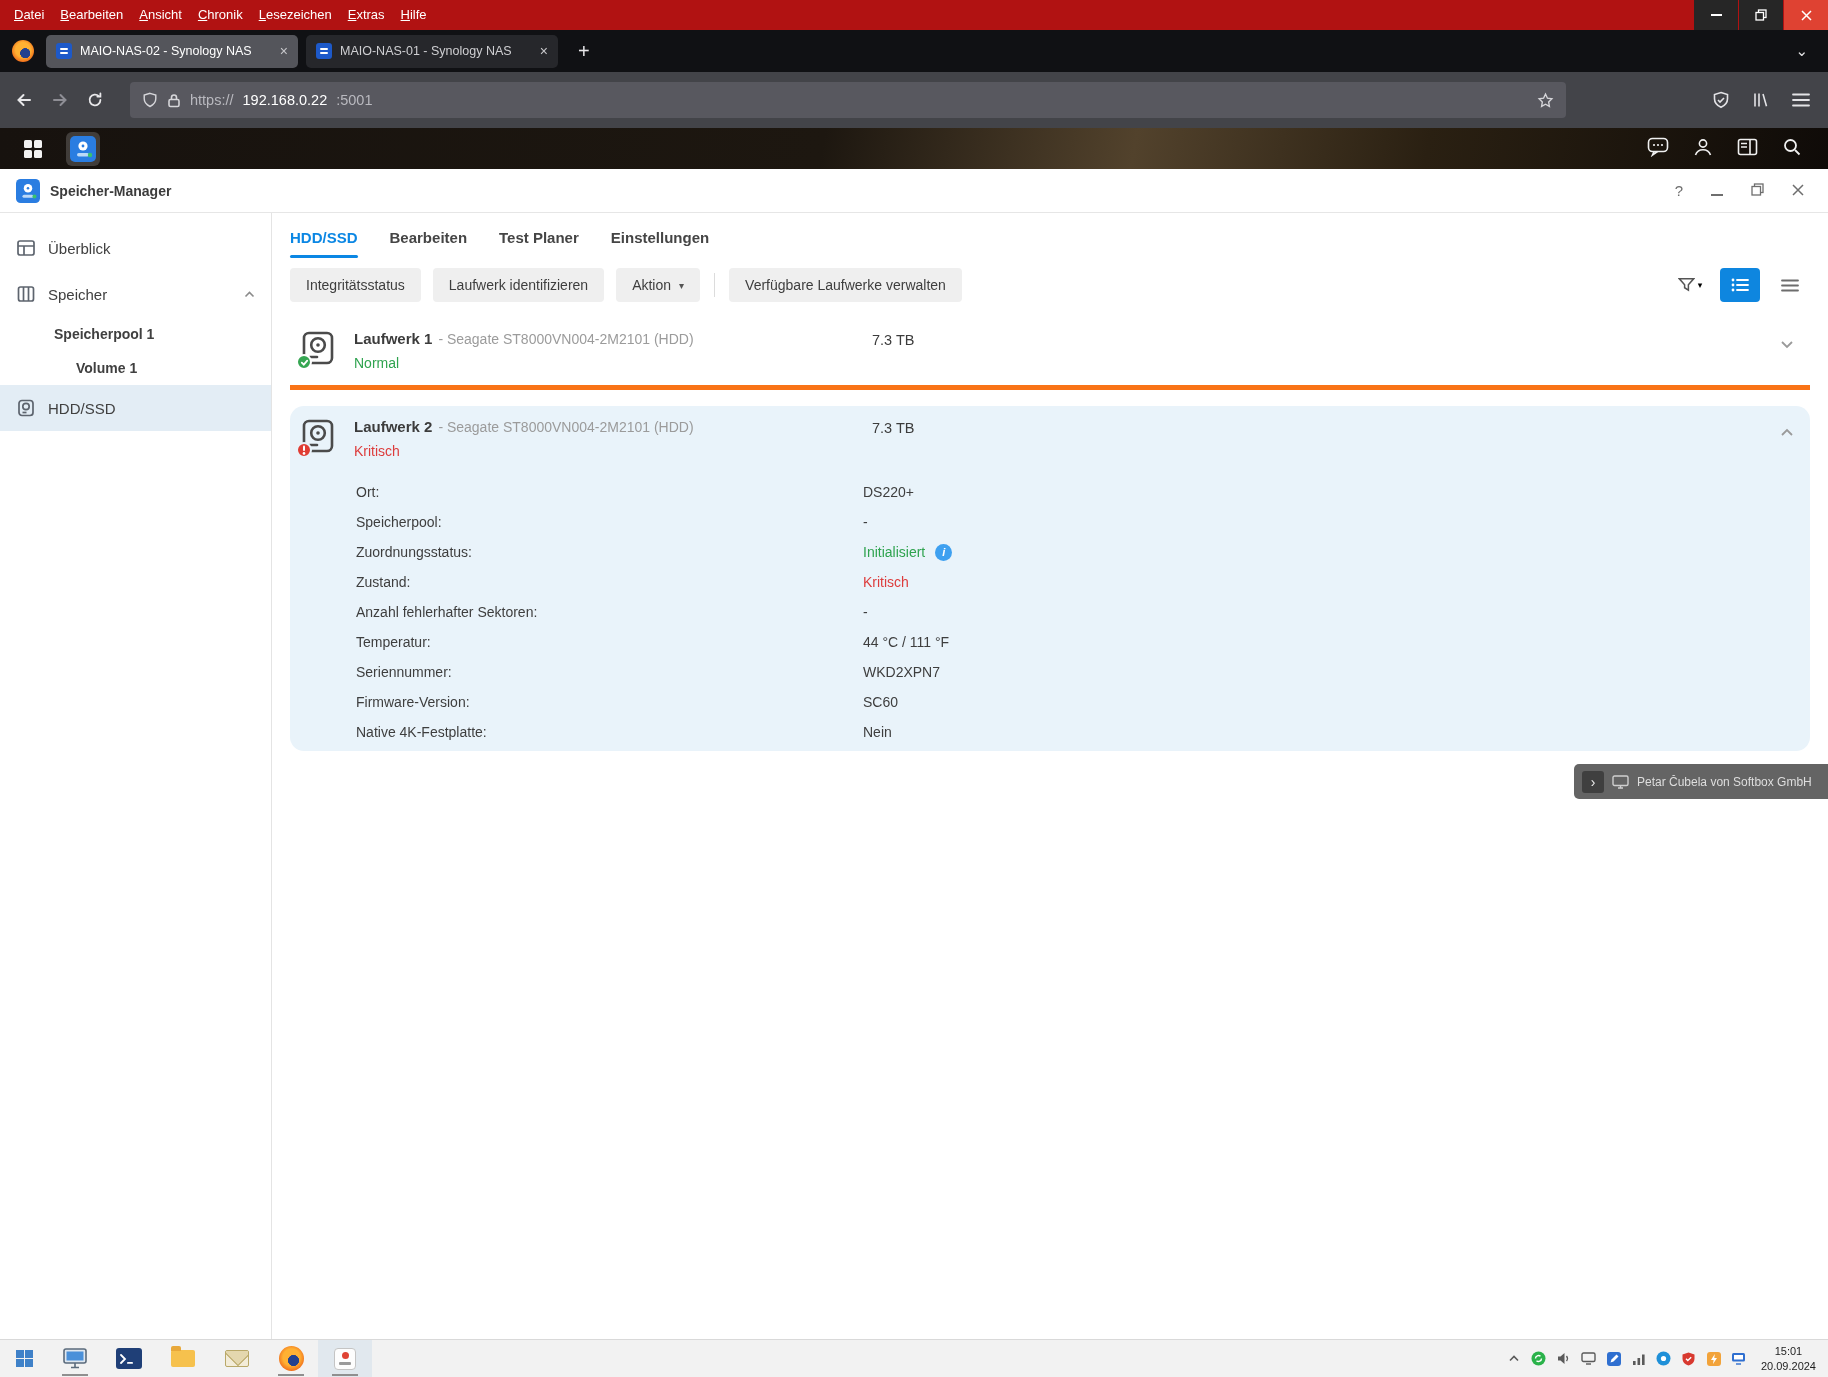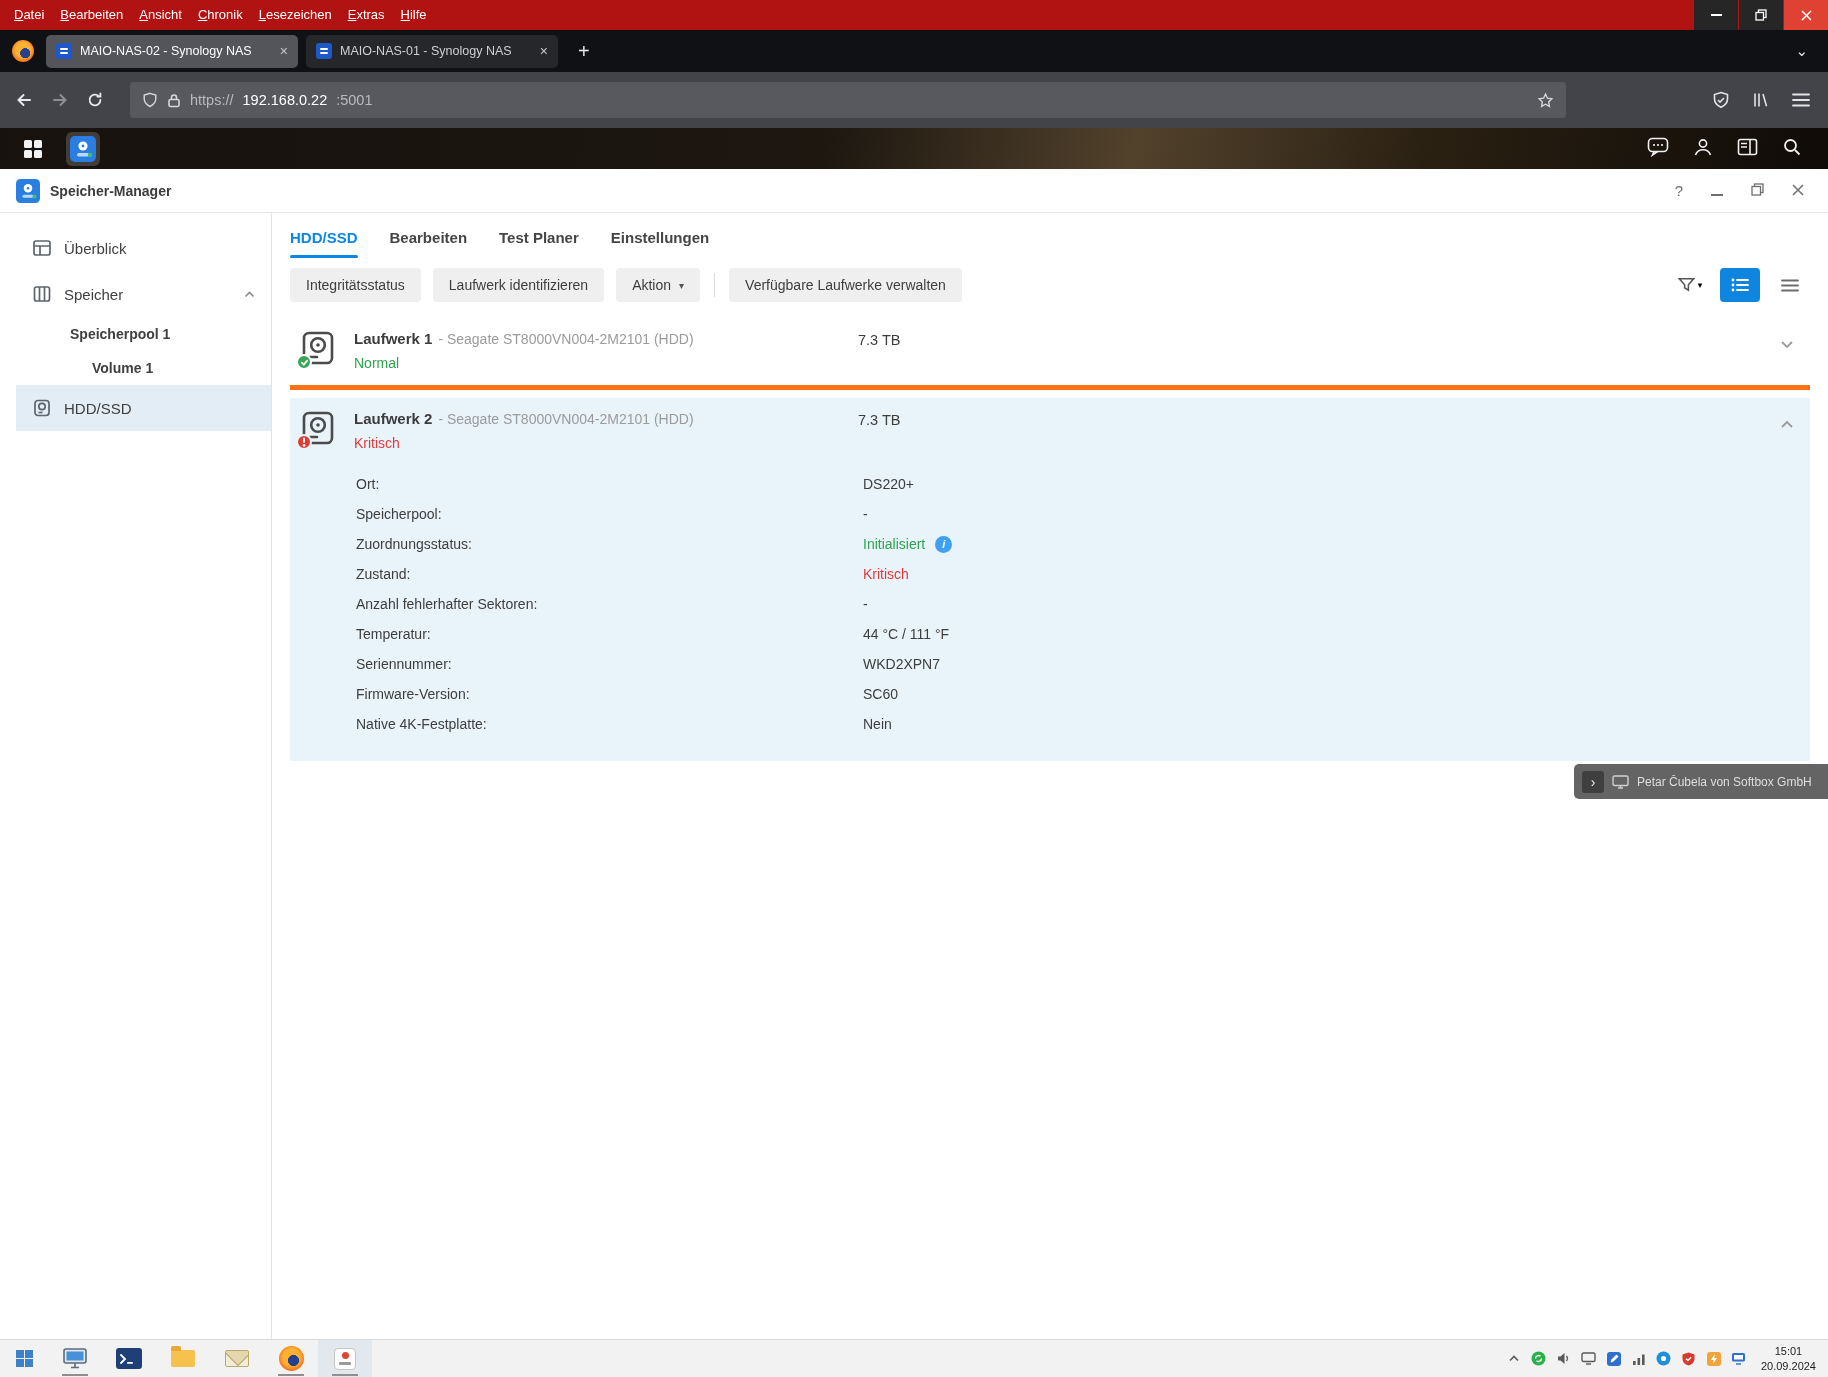--- a/index.html
+++ b/index.html
@@ -53,21 +53,21 @@
   .dsm-app.active{background:rgba(255,255,255,0.18);}
   .dsm-right{margin-left:auto;display:flex;gap:24px;align-items:center;padding-right:10px;}
 
   
   .app-window{flex:1;display:flex;flex-direction:column;background:#fff;min-height:0;}
   .win-titlebar{height:44px;display:flex;align-items:center;padding:0 16px;border-bottom:1px solid #e6e6e6;flex:0 0 auto;}
   .win-title{font-size:14px;font-weight:bold;color:#3c3c3c;margin-left:10px;}
   .win-ctrls{margin-left:auto;display:flex;align-items:center;gap:28px;color:#6e6e6e;padding-right:8px;font-size:15px;}
   .win-body{flex:1;display:flex;min-height:0;}
 
-  .sidebar{width:272px;border-right:1px solid #e4e4e4;padding-top:12px;flex:0 0 auto;padding-left:16px;}
+  .sidebar{width:272px;border-right:1px solid #e4e4e4;padding-top:12px;flex:0 0 auto;}
   .side-item{height:46px;display:flex;align-items:center;gap:12px;padding:0 16px;font-size:15px;color:#404040;cursor:default;}
   .side-item.child{height:34px;padding-left:54px;font-size:14px;font-weight:bold;}
   .side-item.child2{padding-left:76px;}
   .side-item.selected{background:#e3edf5;}
   .side-chevron{margin-left:auto;display:flex;}
 
   .main{flex:1;display:flex;flex-direction:column;padding:0 18px;min-width:0;}
   .main-tabs{display:flex;gap:32px;padding-top:16px;}
   .mtab{font-size:15px;font-weight:bold;color:#454545;padding-bottom:12px;position:relative;}
   .mtab.active{color:#0b87e4;}
@@ -77,33 +77,33 @@
   .btn{height:34px;background:#efefef;border-radius:4px;display:flex;align-items:center;gap:8px;padding:0 16px;font-size:14px;color:#3e3e3e;}
   .btn .caret{font-size:10px;color:#555;}
   .vline{width:1px;height:24px;background:#dcdcdc;margin:0 2px;}
   .tb-right{margin-left:auto;display:flex;align-items:center;gap:10px;}
   .icon-btn{width:40px;height:34px;border-radius:4px;display:flex;align-items:center;justify-content:center;gap:3px;}
   .icon-btn.blue{background:#0e86df;}
 
   .drive-list{margin-top:16px;}
   .drive-row{position:relative;display:flex;align-items:flex-start;padding:12px 16px 14px 10px;}
   .drive-row.collapsed{border-bottom:5px solid #f97316;}
-  .expanded-block{background:#e9f3fa;border-radius:2px;margin-top:8px;padding-bottom:18px;}
+  .expanded-block{background:#e9f3fa;border-radius:14px;margin-top:16px;}
   .drive-icon{position:relative;width:36px;height:36px;flex:0 0 auto;}
   .badge{position:absolute;left:-4px;bottom:-4px;width:16px;height:16px;border-radius:50%;
     display:flex;align-items:center;justify-content:center;border:2px solid #fff;}
   .badge.green{background:#36a652;}
   .badge.red{background:#e03c33;border-color:#e9f3fa;}
   .drive-info{margin-left:18px;}
   .d-name{font-weight:bold;color:#3c3c3c;font-size:15px;}
   .d-model{color:#9b9b9b;margin-left:6px;font-size:14px;}
   .d-status{margin-top:7px;font-size:14px;}
   .status-ok{color:#2fa34f;}
   .status-bad{color:#dd3c3c;}
-  .drive-size{position:absolute;left:568px;top:14px;font-size:14.5px;color:#3c3c3c;}
+  .drive-size{position:absolute;left:582px;top:14px;font-size:14.5px;color:#3c3c3c;}
   .row-chevron{margin-left:auto;margin-top:10px;display:flex;}
 
   .detail-grid{padding:4px 0 4px 66px;}
   .d-row{height:30px;display:flex;align-items:center;font-size:14px;color:#3e3e3e;}
   .d-label{width:507px;flex:0 0 auto;}
   .val-green{color:#2fa34f;}
   .val-red{color:#dd3c3c;}
   .info-badge{width:17px;height:17px;border-radius:50%;background:#3ea0f0;color:#fff;font-size:11px;font-weight:bold;
     font-style:italic;display:inline-flex;align-items:center;justify-content:center;margin-left:10px;}
 

